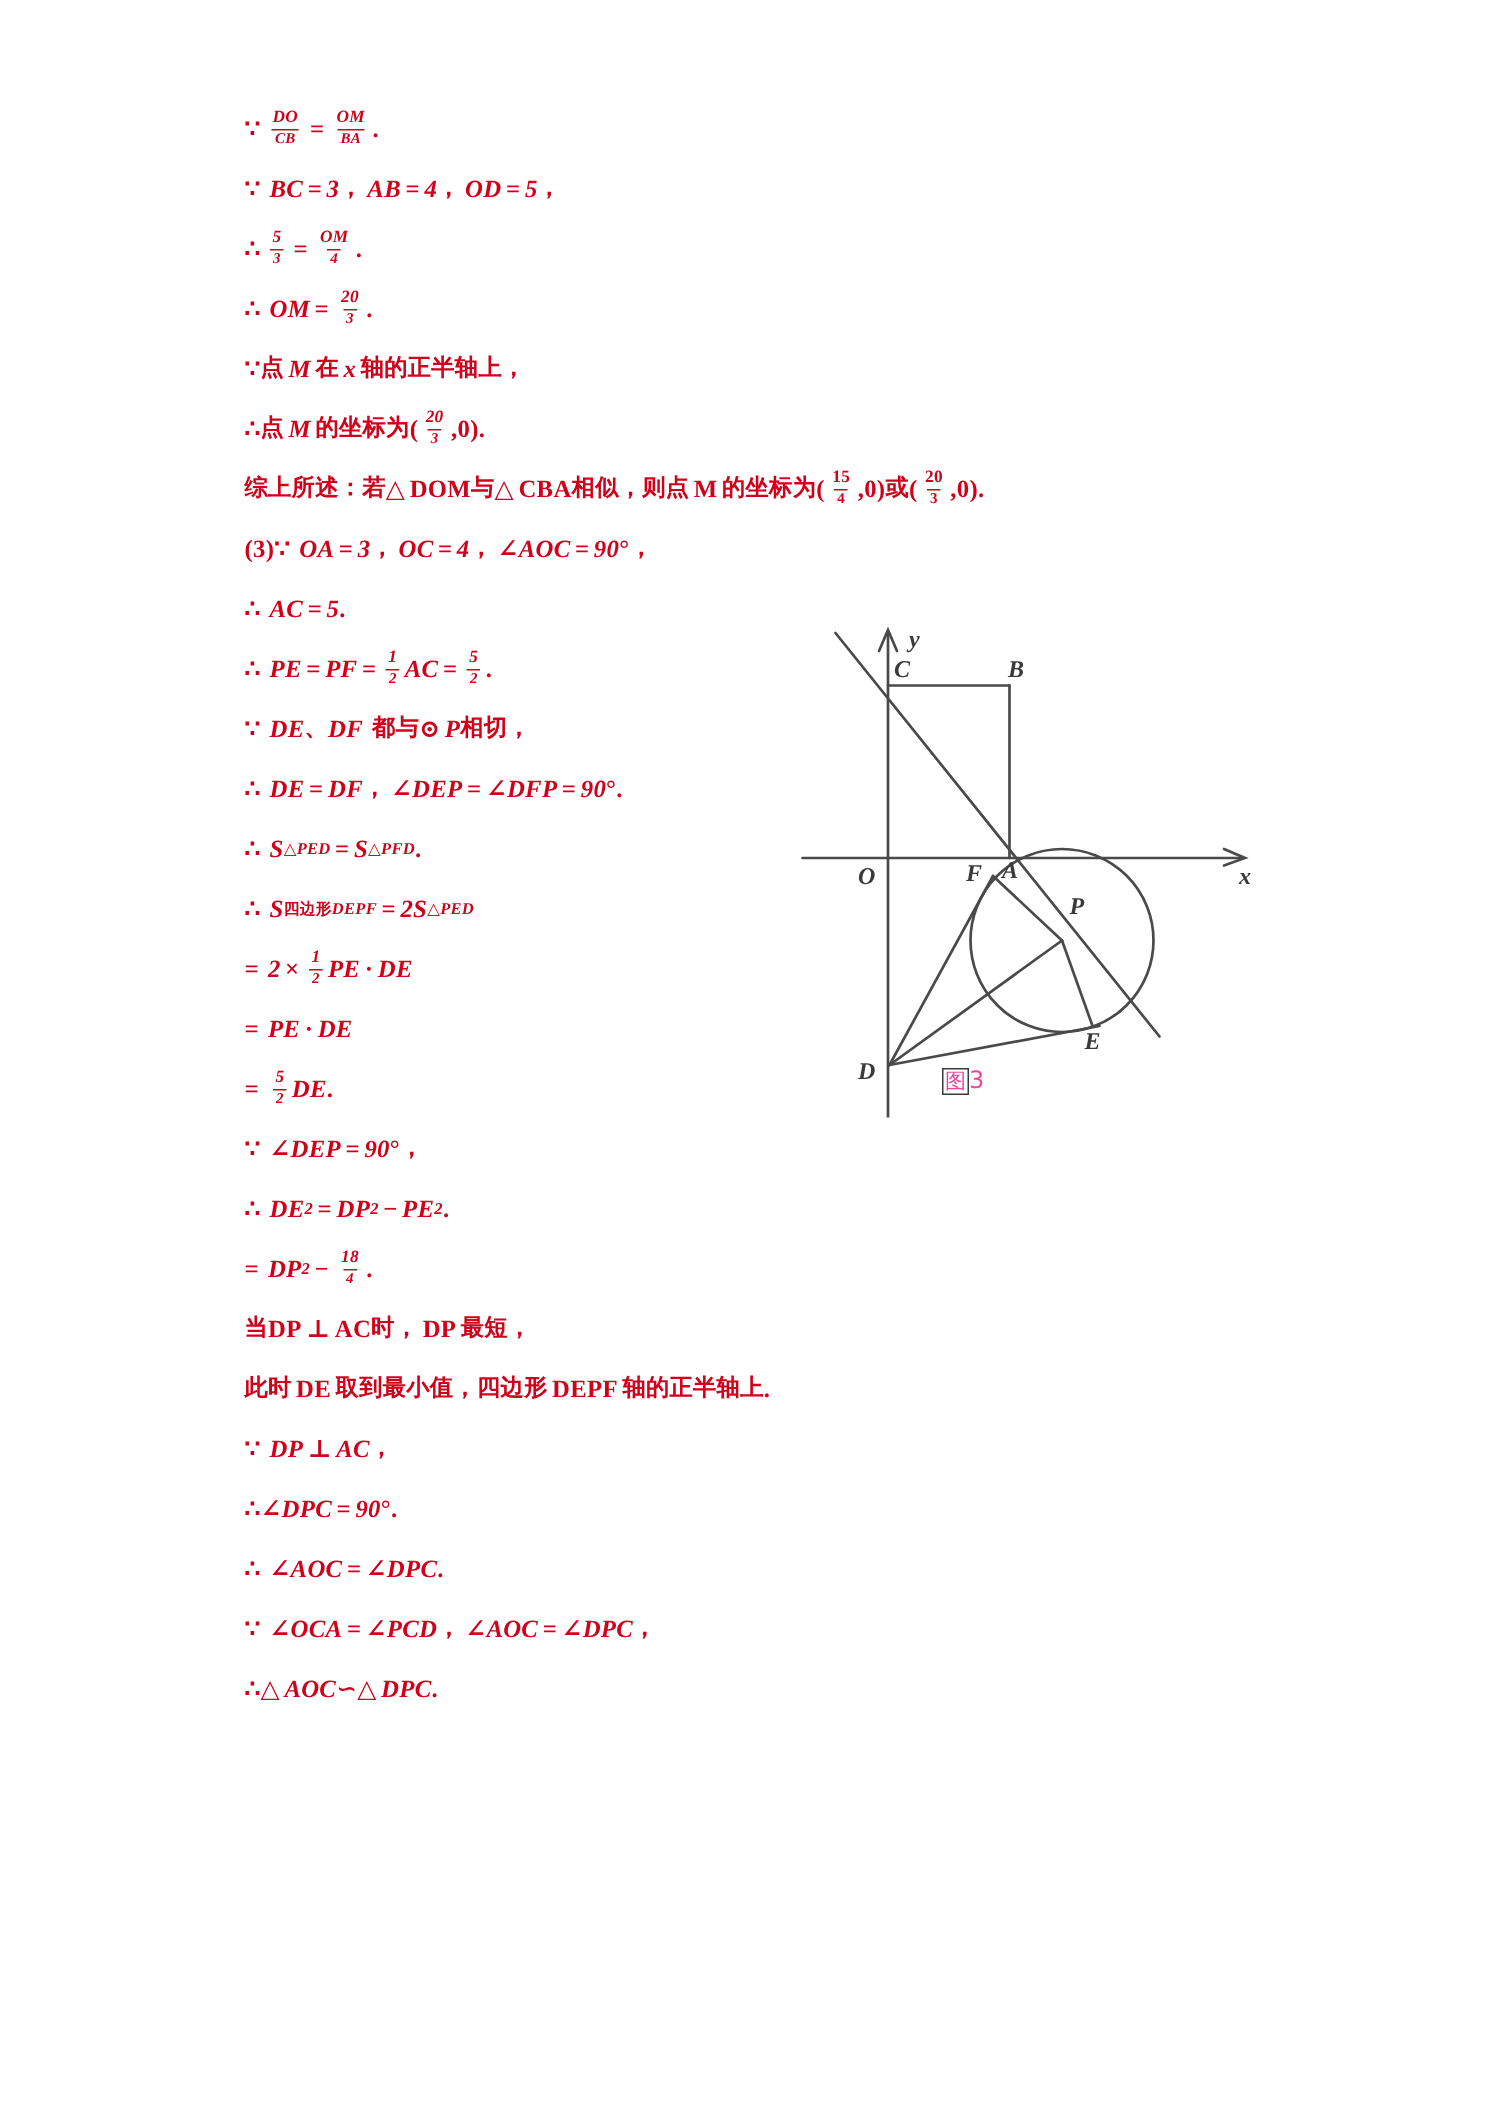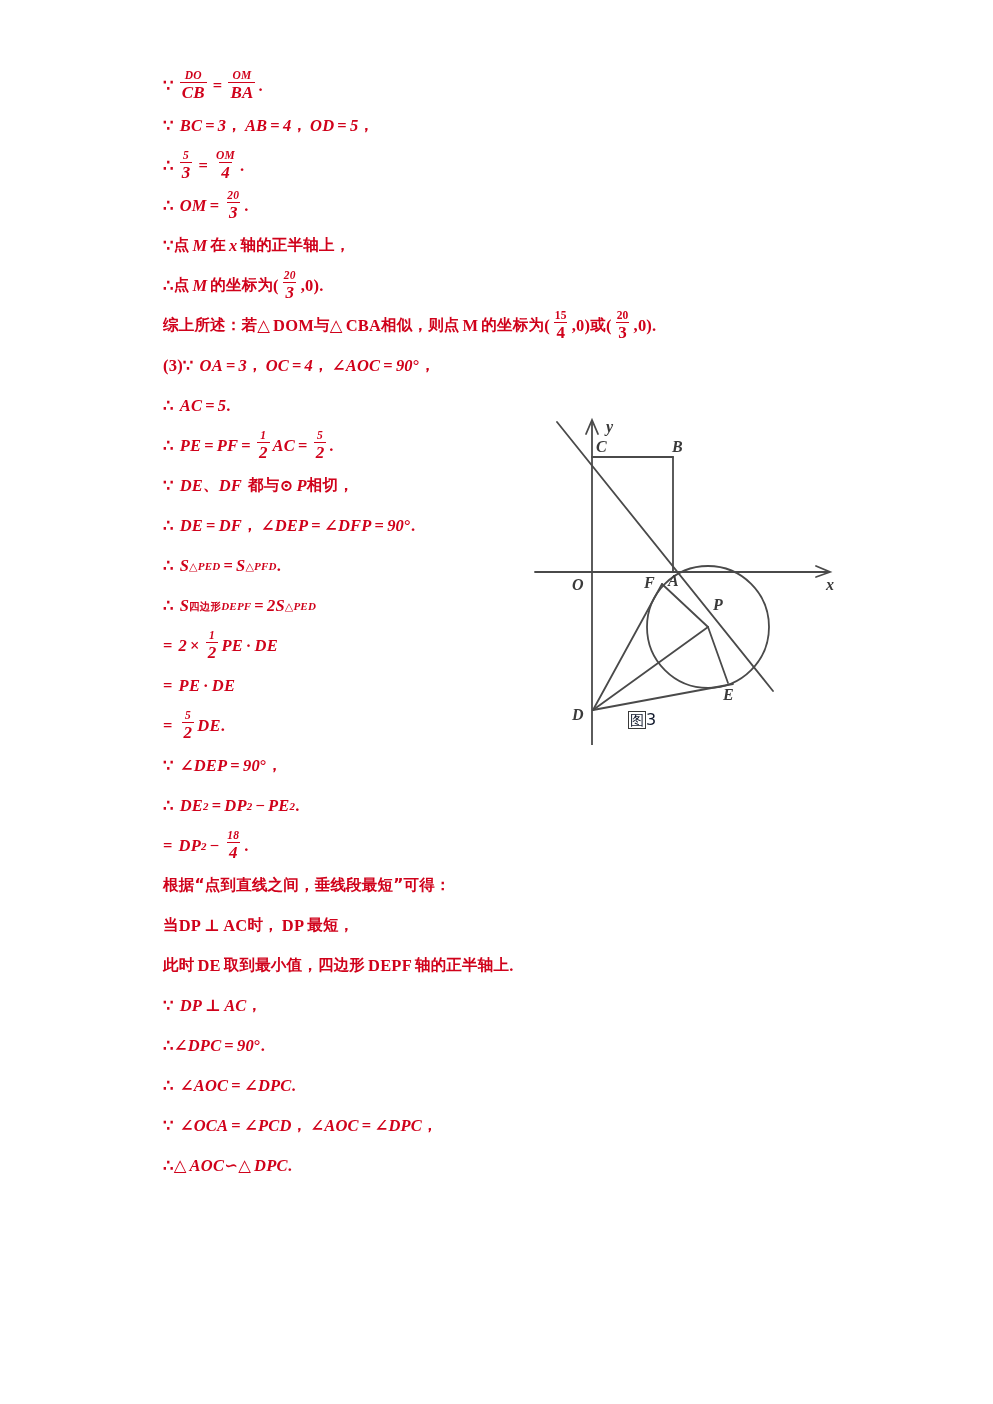--- a/index.html
+++ b/index.html
@@ -61,21 +61,21 @@
     margin: 0 3px;
     position: relative;
     top: -0.5px;
     line-height: 1;
   }
   .frac .num {
     font-size: 11.5px;
     padding: 0 2px 1px 2px;
   }
   .frac .den {
-    font-size: 17px;
+    font-size: 10px;
     border-top: 1.6px solid #d0021b;
     padding: 1px 2px 0 2px;
     font-family: Liberation Serif, serif;
   }
   .sub {
     font-size: 11px;
     vertical-align: -0.28em;
     font-style: italic;
   }
   .sub .han { font-size: 10.5px; }
@@ -102,21 +102,21 @@
     color: #3a3a3a;
     font-family: "Liberation Serif", "DejaVu Serif", serif;
     font-style: italic;
     font-size: 16px;
     font-weight: 600;
   }
   #figcaption {
     position: absolute;
     left: 628px;
     top: 710px;
-    color: #0f172a;
+    color: #ec4899;
     font-size: 16px;
     font-family: "DejaVu Sans", "Liberation Sans", sans-serif;
   }
   #figcaption .boxed {
     border: 1px solid #3a3a3a;
     padding: 0 1px;
     font-size: 14px;
   }
 </style>
 </head>
@@ -274,23 +274,20 @@
     </div>
 
     <div class="line">
       <span class="op" style="padding-left:0">=</span><span class="sp-s"></span>DP<span class="sup">2</span><span class="op">−</span>
       <span class="frac">
           <span class="num">18</span>
           <span class="den">4</span>
         </span><span class="up">.</span>
     </div>
 
-    <div class="line cjk">
-      <span class="han">根据“点到直线之间，垂线段最短”可得：</span>
-    </div>
 
     <div class="line cjk">
       <span class="han">当</span>
         <span class="it">DP</span>
         <span class="op">⊥</span>
         <span class="it">AC</span>
         <span class="han">时，</span>
         <span class="sp-s"></span>
         <span class="it">DP</span>
         <span class="sp-s"></span>

